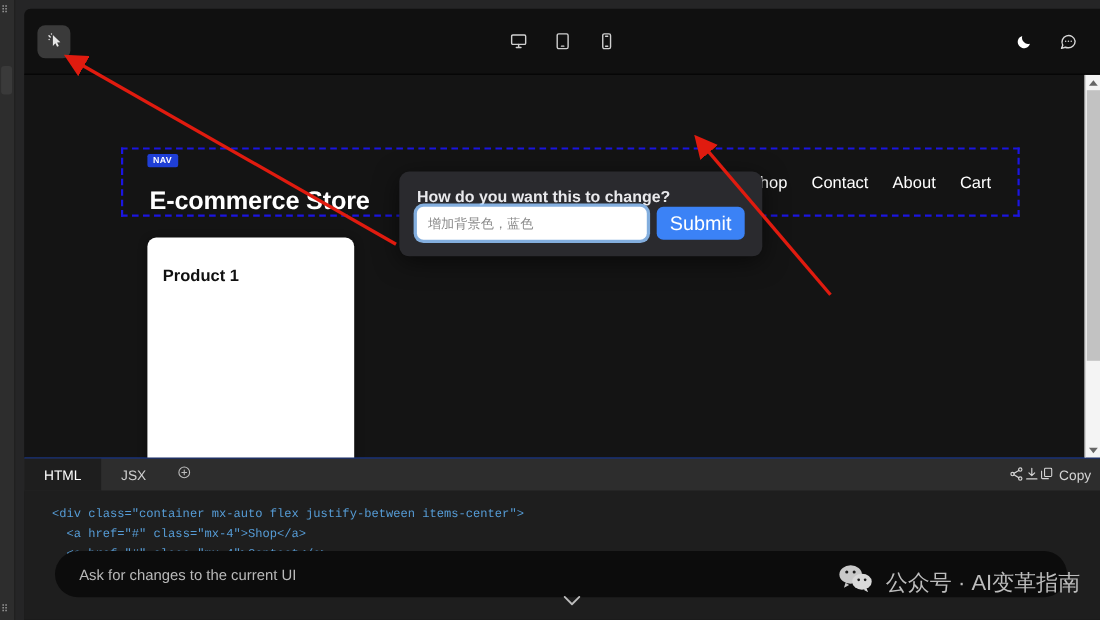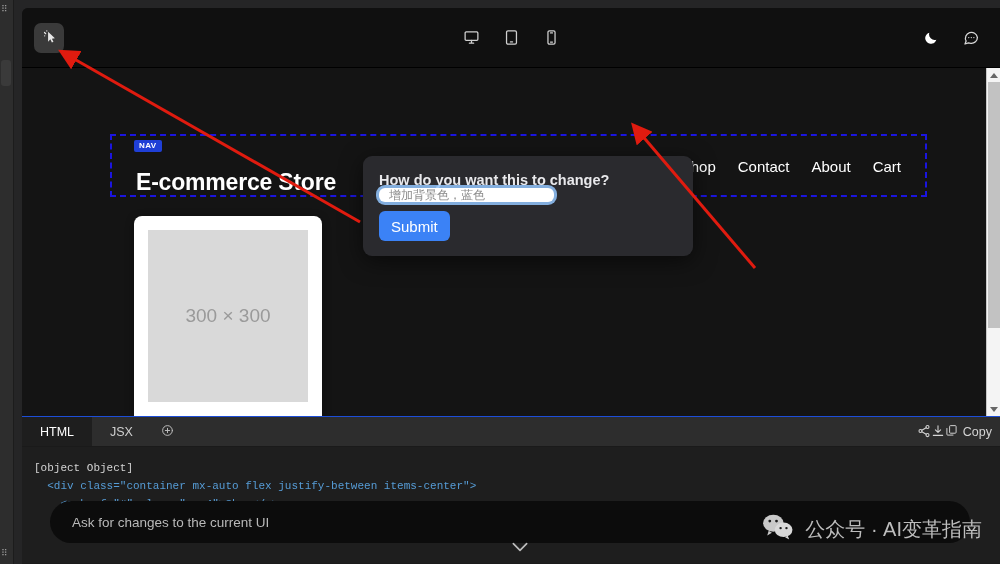--- a/index.html
+++ b/index.html
@@ -98,31 +98,31 @@
 
   
   .dialog {
     position: absolute; left: 341px; top: 88px; width: 330px;
     background: #2a2a2e; border-radius: 9px; padding: 16px 16px 15px;
     box-shadow: 0 5px 22px rgba(0,0,0,.55); z-index: 6;
   }
   .dialog-title {
     color: #e9e9ec; font-size: 14.5px; font-weight: bold; 
   }
-  .dialog-row { display: flex; gap: 9px; align-items: flex-start; flex-direction: column; }
+  .dialog-row { display: flex; gap: 9px; align-items: flex-end; }
   .dialog-input {
     flex: 1; height: 30px; border-radius: 6px; border: none;
     background: #ffffff; color: #333; font-size: 12px; padding: 0 10px;
     box-shadow: 0 0 0 3px rgba(147,197,253,.85);
     font-family: "Liberation Sans", sans-serif;
   }
   .dialog-input::placeholder { color: #8a8a8a; }
   .dialog-submit {
     background: #3b82f6; color: #fff; border: none; border-radius: 6px;
-    height: 30px; padding: 0 12px; font-size: 15px; cursor: pointer;
+    height: 30px; padding: 0 12px; font-size: 18px; cursor: pointer;
     font-family: "Liberation Sans", sans-serif;
   }
 
   
   .pv-scroll {
     position: absolute; right: 0; top: 0; width: 14px; height: 349px;
     background: #f4f4f4; border-left: 1px solid #c8c8c8;
   }
   .pv-scroll .arrow {
     position: absolute; left: 3px; width: 0; height: 0;
@@ -269,21 +269,20 @@
         <div class="site-links">
           <a href="#">Home</a>
           <a href="#">Shop</a>
           <a href="#">Contact</a>
           <a href="#">About</a>
           <a href="#">Cart</a>
         </div>
       </div>
 
       <div class="card">
-        <div class="card-img">300 × 300</div>
         <div class="card-title">Product 1</div>
 
       </div>
 
       <div class="dialog">
         <div class="dialog-title">How do you want this to change?</div>
         <div class="dialog-row">
           <input class="dialog-input" placeholder="增加背景色，蓝色" style="">
           <button class="dialog-submit">Submit</button>
         </div>
@@ -332,21 +331,20 @@
                 <rect x="8.5" y="3" width="12" height="14" rx="1.6"></rect>
                 <path d="M15.5 20.5H5a1.5 1.5 0 0 1-1.5-1.5V7.5"></path>
               </svg>
             </span>
             <span>Copy</span>
           </div>
         </div>
       </div>
 
       <div class="code-body">
-        <div class="code-line"><span class="tok-plain">[object Object]</span></div>
         <div class="code-line">  <span class="tok-tag">&lt;div class="container mx-auto flex justify-between items-center"&gt;</span></div>
         <div class="code-line">    <span class="tok-tag">&lt;a href="#" class="mx-4"&gt;Shop&lt;/a&gt;</span></div>
         <div class="code-line">    <span class="tok-tag">&lt;a href="#" class="mx-4"&gt;Contact&lt;/a&gt;</span></div>
       </div>
 
       <div class="askbar">
         <div class="ph">Ask for changes to the current UI</div>
         <div class="chev">
           <svg width="20" height="12" viewBox="0 0 24 14" fill="none" stroke="#bdbdbd" stroke-width="2" stroke-linecap="round" stroke-linejoin="round">
             <path d="M4 3 12 11 20 3"></path>

